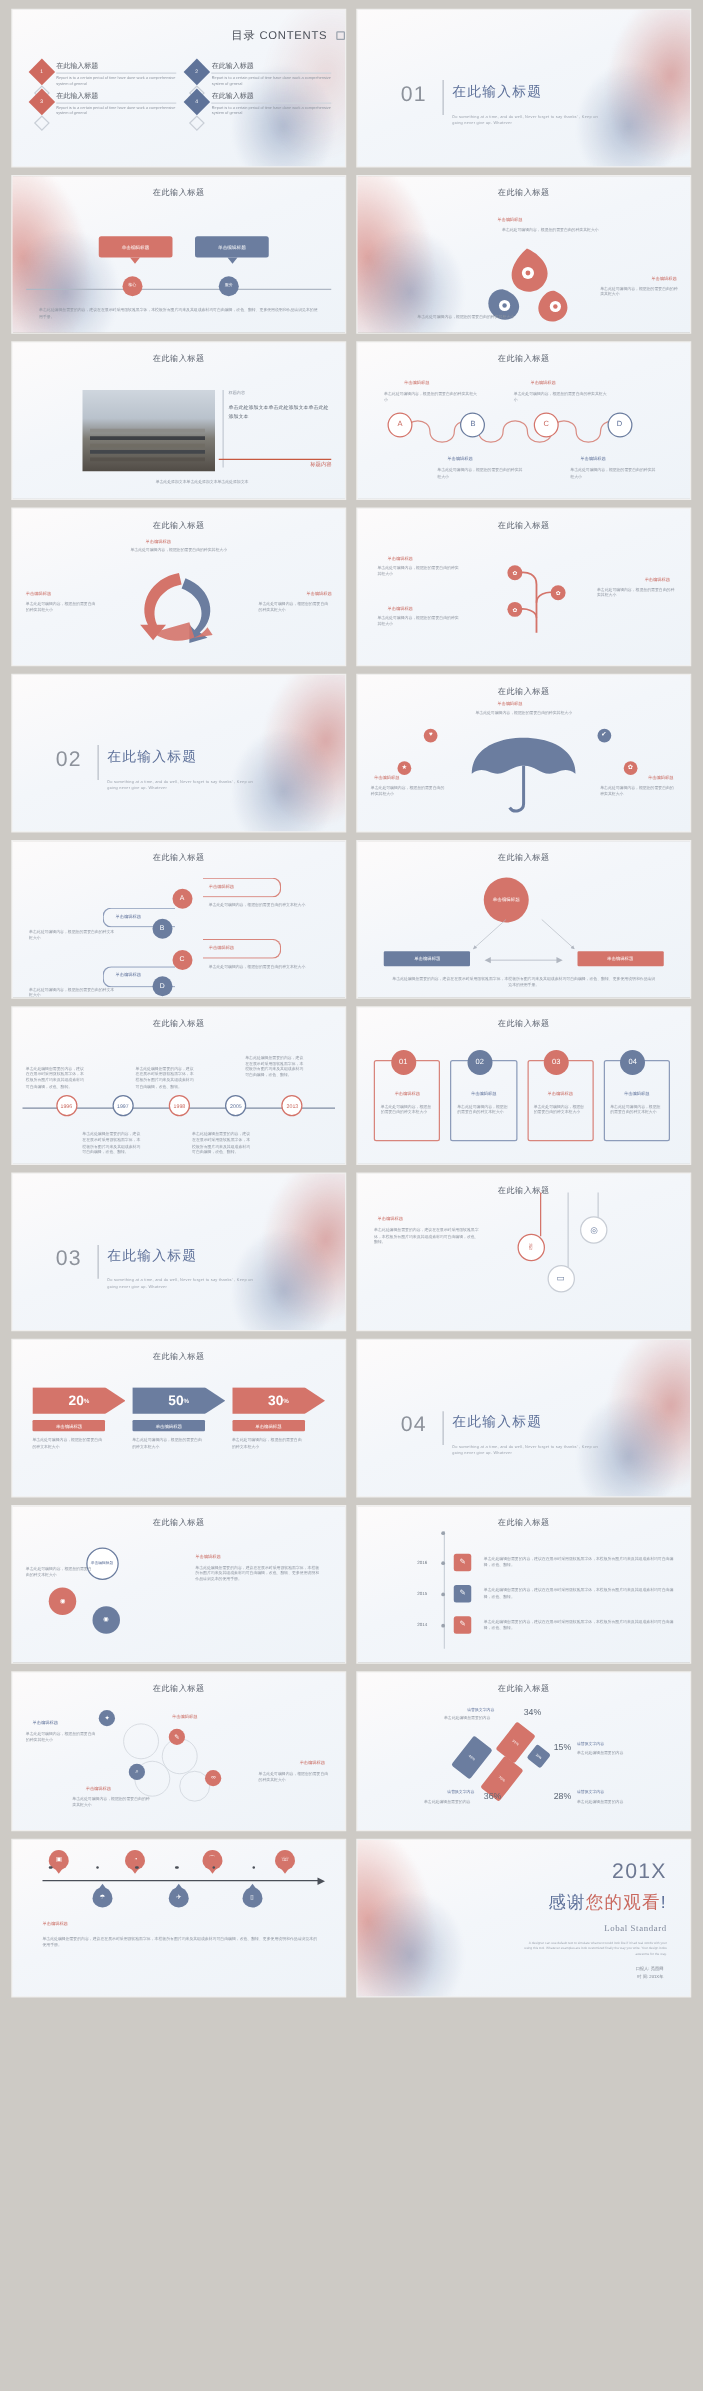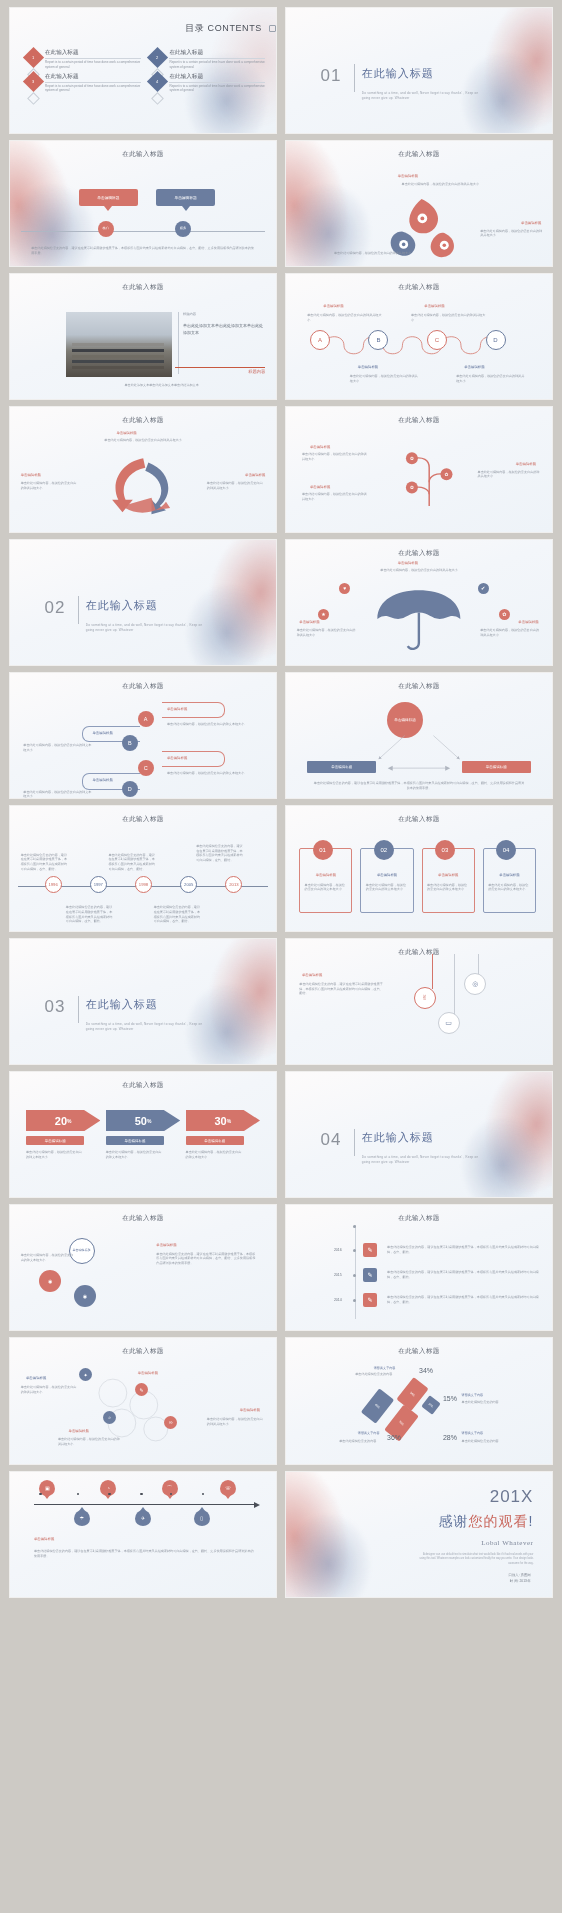--- a/index.html
+++ b/index.html
@@ -647,21 +647,21 @@
     <div class="tiny" style="position:absolute;left:9%;right:8%;top:62%">单击此处编辑您需要的内容，建议在在展示时采用微软雅黑字体，本模板所有图片均来及其组成素材均可自由编辑，改色、翻转、更多使用说明和作品请浏览本的使用手册。</div>
   </div>
 
   <div class="slide">
     <div class="smoke smoke-red-l"></div>
     <div class="smoke smoke-blue-l"></div>
     <div class="ty-year">201X</div>
     <div class="ty-main">
       <span class="a">感谢</span><span class="b">您的观看</span><span class="a">!</span>
     </div>
-    <div class="ty-sub">Lobal Whatever</div>
+    <div class="ty-sub">Lobal Standard</div>
     <div class="ty-desc">A designer can use default text to simulate what text would look like if it had real words with your using this tool. Whatever examples are look customized finally the way you write. Your design looks awesome for the way.</div>
     <div class="ty-meta">
       <div>口报人:  觅图网</div>
       <div>时   间:  201X年</div>
     </div>
   </div>
 
 </div>
 
 </body></html>

